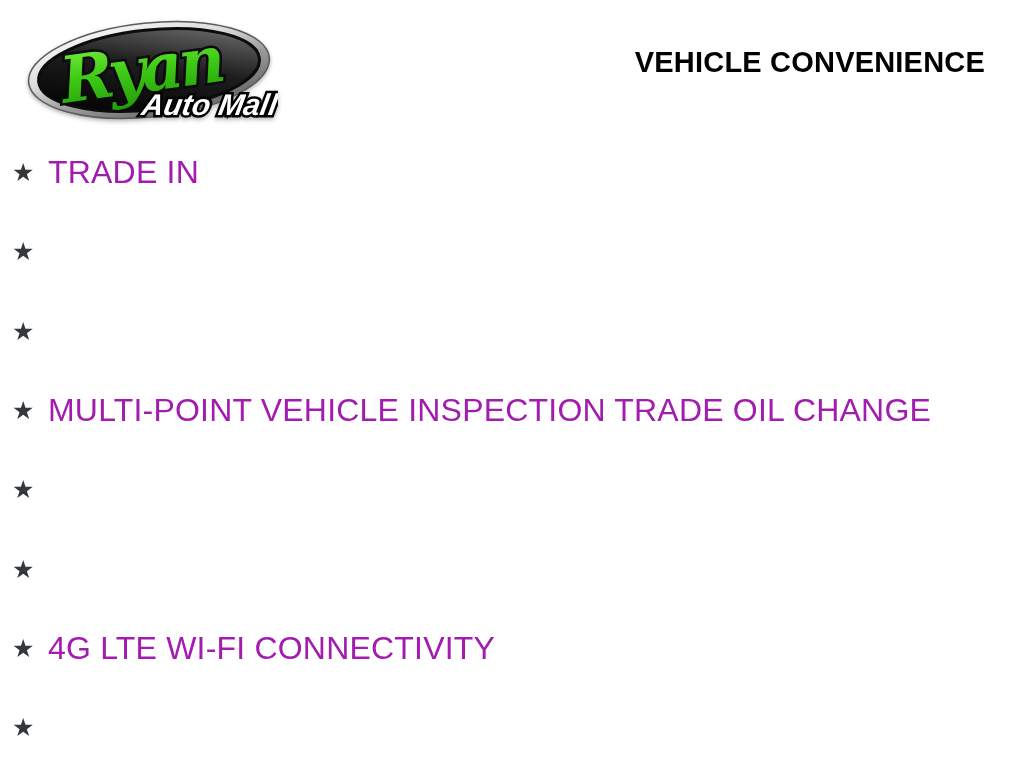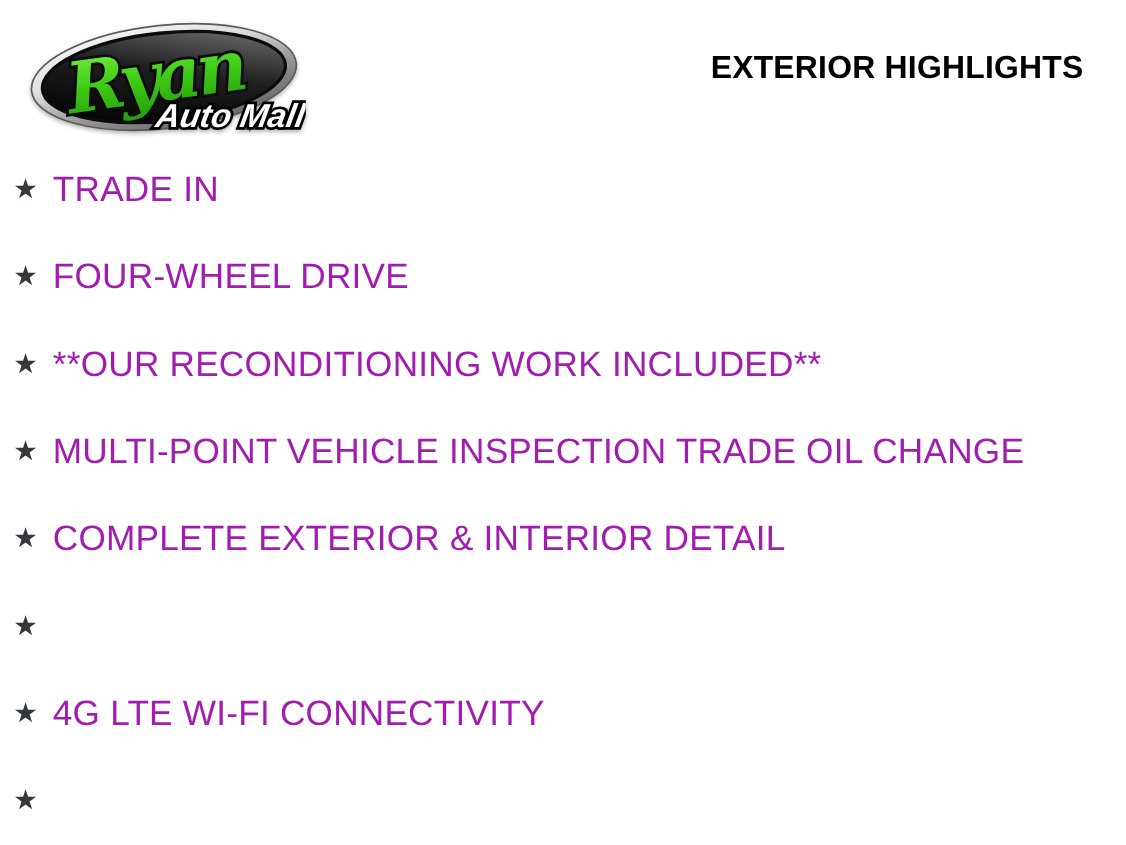--- a/index.html
+++ b/index.html
@@ -96,42 +96,39 @@
     <g transform="rotate(-6 129 62)">
       <ellipse cx="129" cy="62" rx="121" ry="47" fill="url(#chromeGrad)" stroke="#5a5a5a" stroke-width="1.5"></ellipse>
       <ellipse cx="129" cy="62" rx="111" ry="40" fill="url(#darkGrad)" stroke="#0c0c0c" stroke-width="3"></ellipse>
     </g>
     <text x="122" y="84" text-anchor="middle" font-family="DejaVu Serif, serif" font-style="italic" font-weight="bold" font-size="64" letter-spacing="-4" fill="url(#greenGrad)" stroke="#0b0b0b" stroke-width="5" paint-order="stroke" transform="rotate(-8 122 70)">Ryan</text>
     <g transform="translate(188,107) skewX(-10)">
       <text x="0" y="0" text-anchor="middle" font-family="Liberation Sans, sans-serif" font-style="italic" font-weight="bold" font-size="30" fill="#ffffff" stroke="#000000" stroke-width="5" paint-order="stroke">Auto Mall</text>
     </g>
   </svg>
 
-  <div class="page-title">EXTERIOR HIGHLIGHTS</div>
+  <div class="page-title">VEHICLE CONVENIENCE</div>
 
   <ul class="highlights">
     <li class="highlight-item">
       <span class="star">★</span>
       <span class="highlight-label">TRADE IN</span>
     </li>
     <li class="highlight-item">
       <span class="star">★</span>
-      <span class="highlight-label">FOUR-WHEEL DRIVE</span>
     </li>
     <li class="highlight-item">
       <span class="star">★</span>
-      <span class="highlight-label">**OUR RECONDITIONING WORK INCLUDED**</span>
     </li>
     <li class="highlight-item">
       <span class="star">★</span>
       <span class="highlight-label">MULTI-POINT VEHICLE INSPECTION TRADE OIL CHANGE</span>
     </li>
     <li class="highlight-item">
       <span class="star">★</span>
-      <span class="highlight-label">COMPLETE EXTERIOR &amp; INTERIOR DETAIL</span>
     </li>
     <li class="highlight-item">
       <span class="star">★</span>
     </li>
     <li class="highlight-item">
       <span class="star">★</span>
       <span class="highlight-label">4G LTE WI-FI CONNECTIVITY</span>
     </li>
     <li class="highlight-item">
       <span class="star">★</span>

